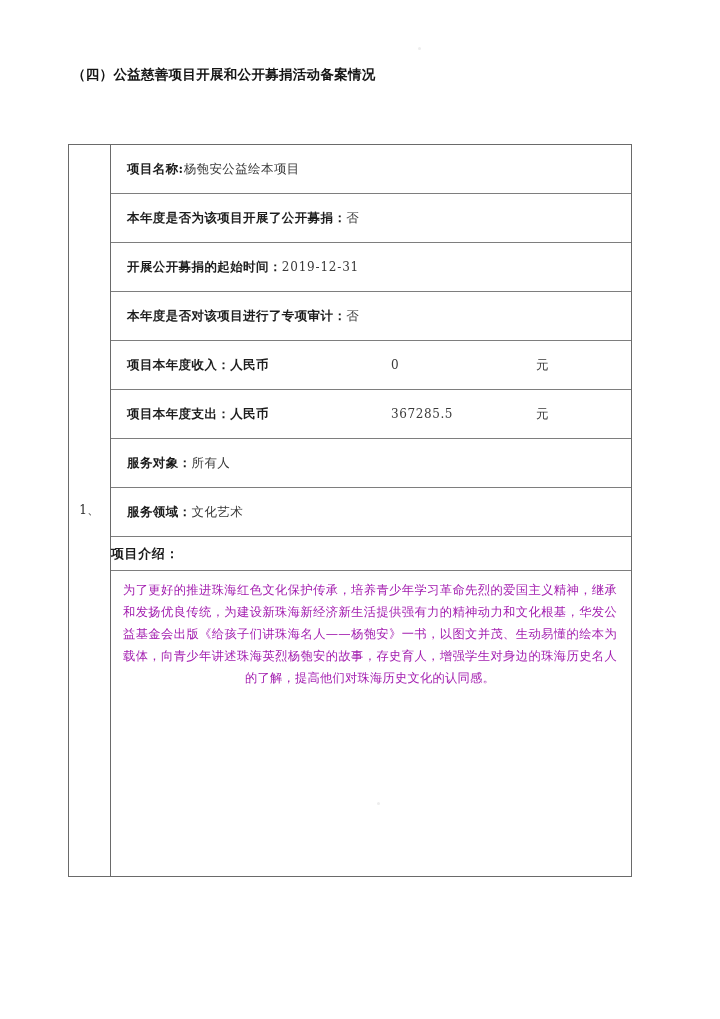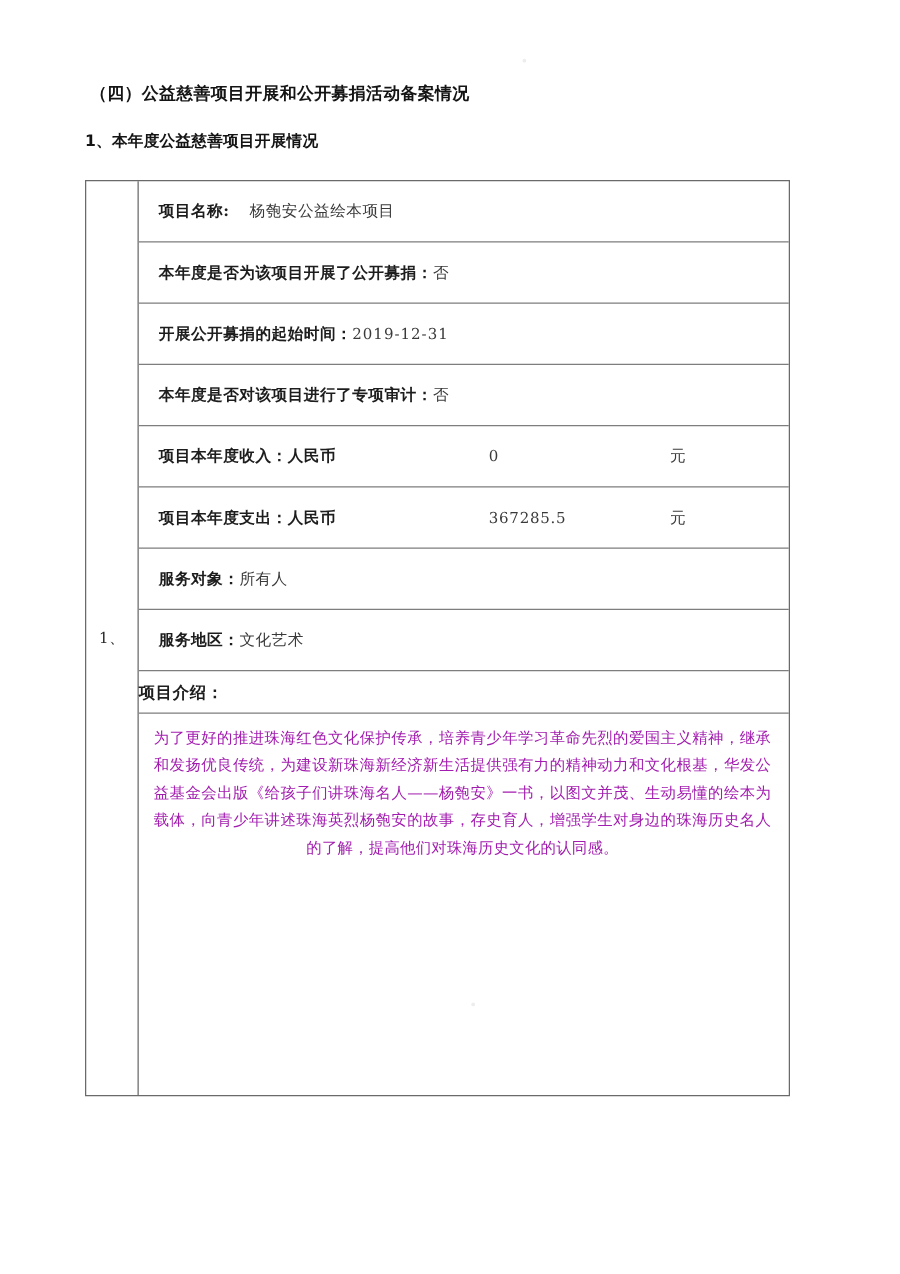--- a/index.html
+++ b/index.html
@@ -126,21 +126,21 @@
     left: 425px;
     font-size: 12.5px;
     font-family: "DejaVu Serif", "Liberation Serif", serif;
     color: #3a3a3a;
     letter-spacing: 0.4px;
     white-space: nowrap;
   }
   .row-date .val { letter-spacing: 0.8px; font-size: 12px; }
 
   
-  .row-name .lbl { margin-right: 16px; }
+  .row-name .lbl { margin-right: 0; }
 
   
   .intro-head {
     height: 34px;
     flex: 0 0 34px;
     border-bottom: 1.1px solid #7e7e7e;
     box-sizing: border-box;
     display: flex;
     align-items: center;
     justify-content: flex-start;
@@ -181,21 +181,20 @@
 </head>
 <body>
 
 <div class="page">
 
   <div class="speck speck-a"></div>
   <div class="speck speck-b"></div>
 
   <div class="section-title">（四）公益慈善项目开展和公开募捐活动备案情况</div>
 
-  <div class="sub-title">1、本年度公益慈善项目开展情况</div>
 
 
   <div class="tbl-wrap">
 
     <div class="idx-col">
       <span class="idx-label">1、</span>
     </div>
 
     <div class="rows-col">
 
@@ -231,21 +230,21 @@
         <span class="val-unit">元</span>
       </div>
 
 
       <div class="row">
         <span class="lbl">服务对象：</span>
         <span class="val">所有人</span>
       </div>
 
       <div class="row">
-        <span class="lbl">服务地区：</span>
+        <span class="lbl">服务领域：</span>
         <span class="val">文化艺术</span>
       </div>
 
 
       <div class="intro-head">
         <span>项目介绍：</span>
       </div>
 
       <div class="intro-body">
         <p>为了更好的推进珠海红色文化保护传承，培养青少年学习革命先烈的爱国主义精神，继承和发扬优良传统，为建设新珠海新经济新生活提供强有力的精神动力和文化根基，华发公益基金会出版《给孩子们讲珠海名人——杨匏安》一书，以图文并茂、生动易懂的绘本为载体，向青少年讲述珠海英烈杨匏安的故事，存史育人，增强学生对身边的珠海历史名人的了解，提高他们对珠海历史文化的认同感。</p>

